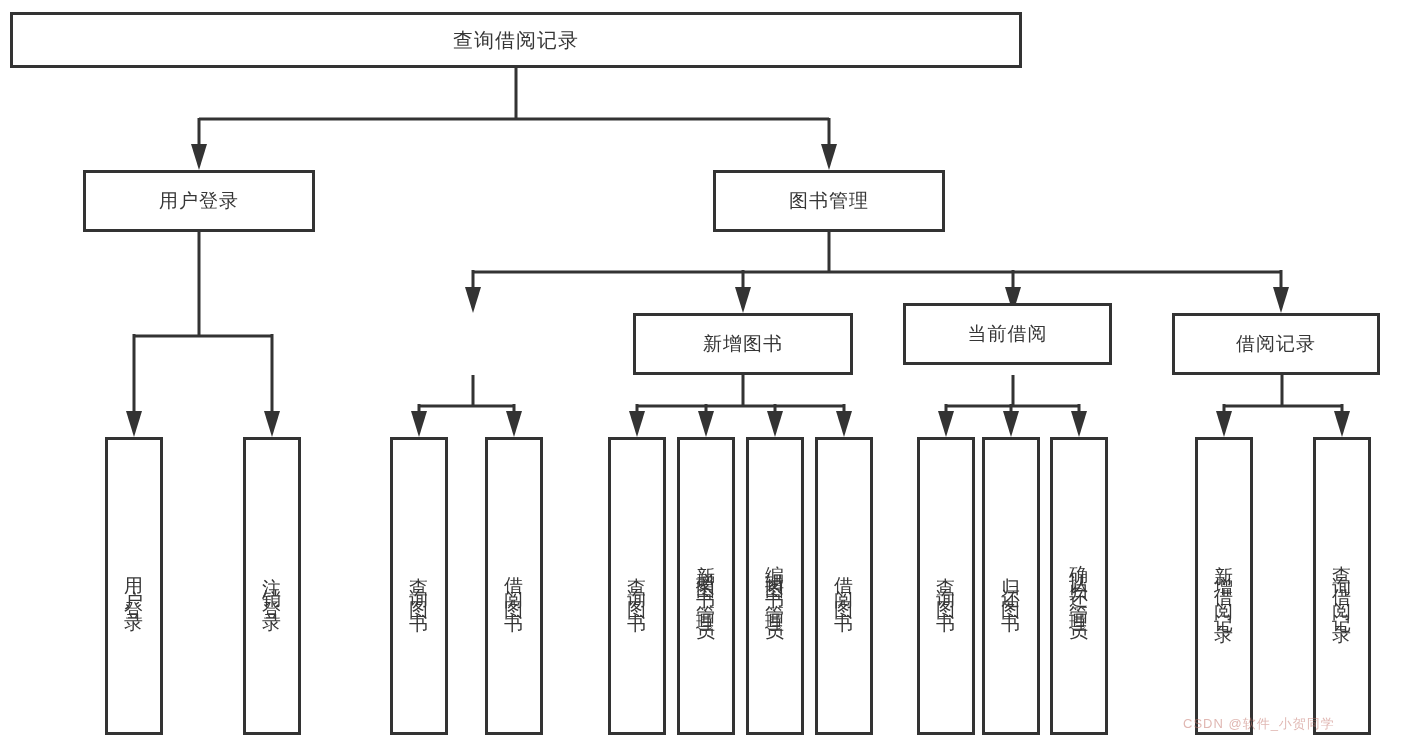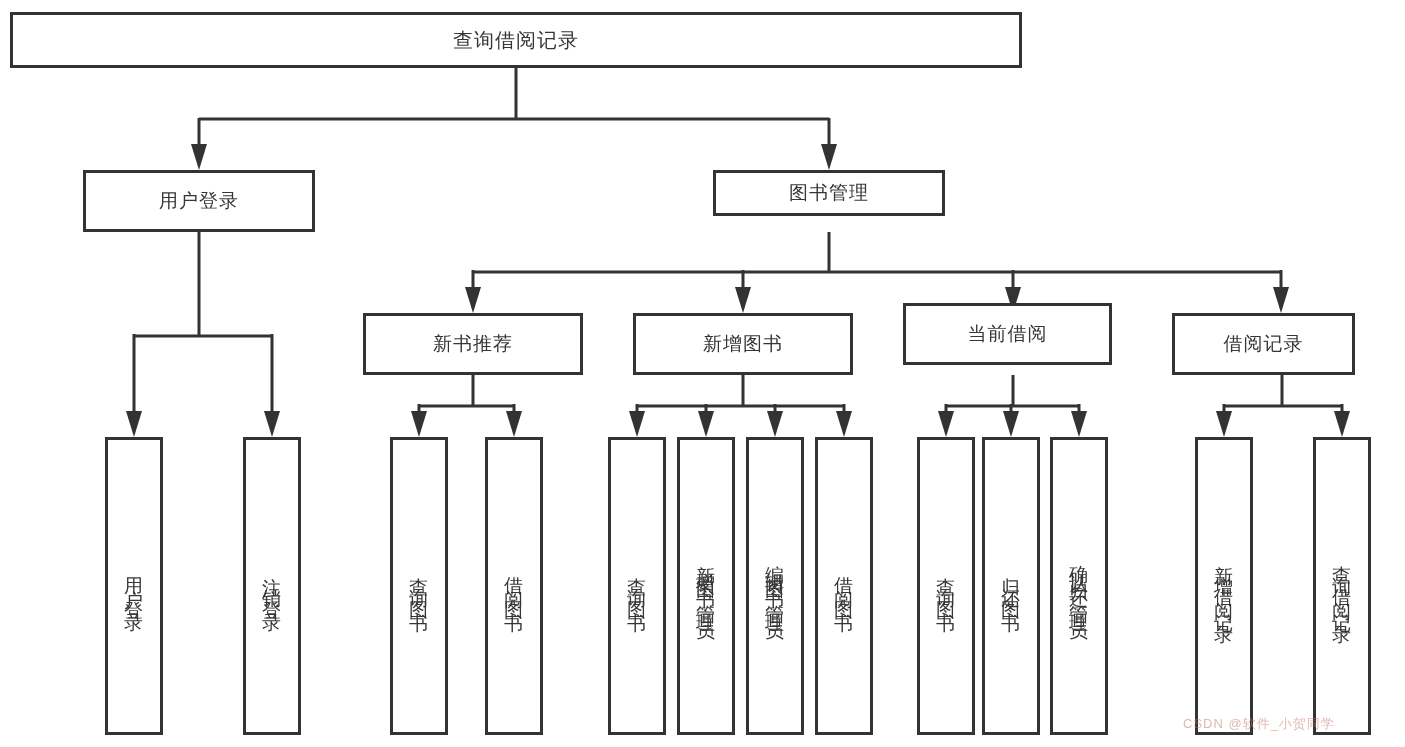--- a/index.html
+++ b/index.html
@@ -60,26 +60,25 @@
       <polygon points="1003,411 1019,411 1011,437"></polygon>
       <polygon points="1071,411 1087,411 1079,437"></polygon>
       <polygon points="1216,411 1232,411 1224,437"></polygon>
       <polygon points="1334,411 1350,411 1342,437"></polygon>
     </g>
   </svg>
 
   <div class="node root-node" style="left:10px;top:12px;width:1012px;height:56px;">查询借阅记录</div>
 
   <div class="node hnode" style="left:83px;top:170px;width:232px;height:62px;">用户登录</div>
-  <div class="node hnode" style="left:713px;top:170px;width:232px;height:46px;">图书管理</div>
+  <div class="node hnode" style="left:713px;top:170px;width:232px;height:62px;">图书管理</div>
 
-  <div class="node hnode" style="left:363px;top:313px;width:220px;height:62px;">新书推荐</div>
   <div class="node hnode" style="left:633px;top:313px;width:220px;height:62px;">新增图书</div>
   <div class="node hnode" style="left:903px;top:303px;width:209px;height:62px;">当前借阅</div>
-  <div class="node hnode" style="left:1172px;top:313px;width:183px;height:62px;">借阅记录</div>
+  <div class="node hnode" style="left:1172px;top:313px;width:208px;height:62px;">借阅记录</div>
 
   <div class="node vnode" style="left:105px;top:437px;width:58px;height:298px;">
     <span>用户登录</span>
   </div>
   <div class="node vnode" style="left:243px;top:437px;width:58px;height:298px;">
     <span>注销登录</span>
   </div>
 
   <div class="node vnode" style="left:390px;top:437px;width:58px;height:298px;">
     <span>查询图书</span>

